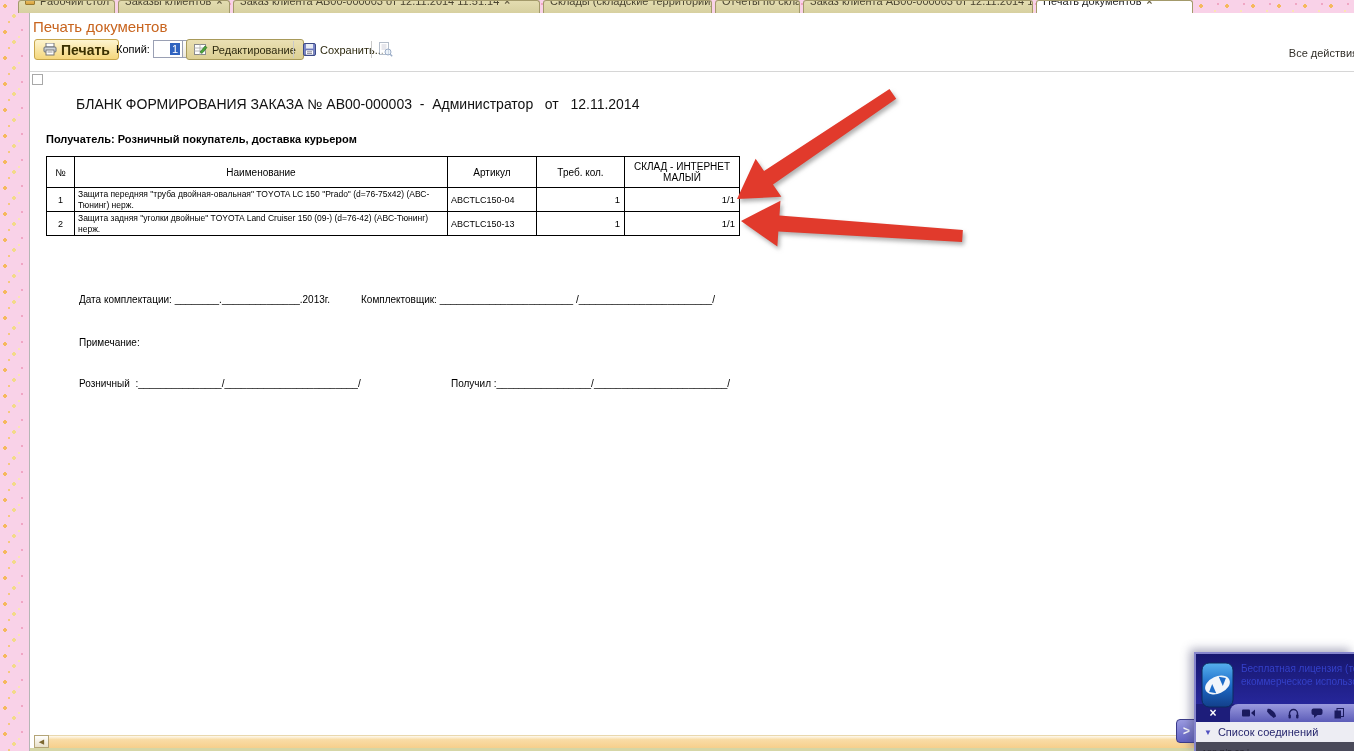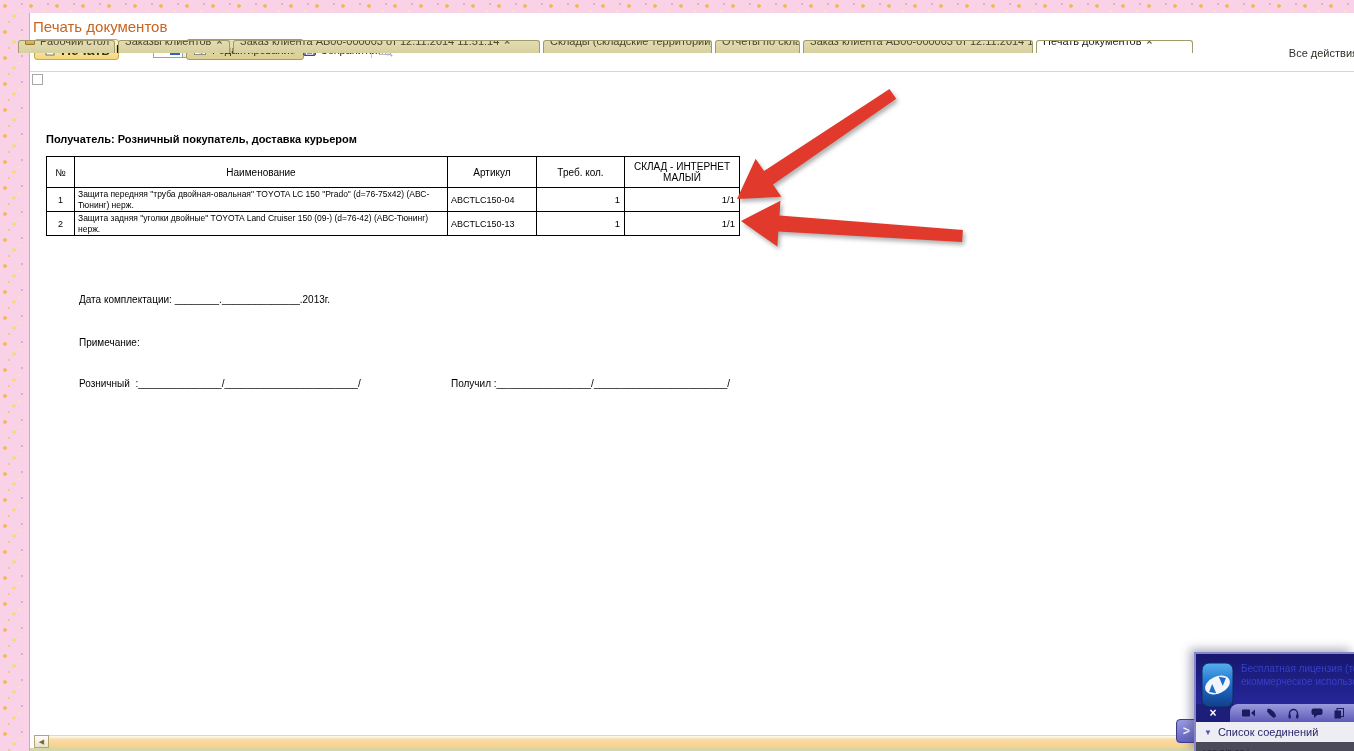--- a/index.html
+++ b/index.html
@@ -11,21 +11,21 @@
     background-image:
       radial-gradient(circle 2px at 5px 6px,  #f5b95e 90%, transparent),
       radial-gradient(circle 2px at 14px 16px, #f3da8a 90%, transparent),
       radial-gradient(circle 1.5px at 22px 4px, #f0a6c4 90%, transparent),
       radial-gradient(circle 1.5px at 9px 22px, #f5c87e 90%, transparent),
       radial-gradient(circle 1.5px at 19px 11px, #fbe6b2 90%, transparent);
     background-size:26px 26px;
   }
 
   
-  .tab-bar { position:absolute; left:16px; top:0; width:1178px; height:14px; z-index:3;margin-top:40px; }
+  .tab-bar { position:absolute; left:16px; top:0; width:1178px; height:14px; z-index:3; }
   .tab { position:absolute; top:0; height:13px; overflow:hidden;
     background:linear-gradient(#e3dcb0,#d7d0a0); border:1px solid #a39a6b; border-bottom:none;
     border-radius:3px 3px 0 0; }
   .tab.active { background:#ffffff; }
   .tab-inner { display:flex; align-items:center; gap:5px; padding:0 6px;
     margin-top:-6px; font-size:11px; color:#4a4430; white-space:nowrap; }
   .tab.active .tab-inner { color:#222; }
   .tab-close { font-size:10px; color:#6a6248; font-weight:bold; }
   .tab-appicon { width:10px; height:8px; background:linear-gradient(#f3d584,#d9a23c);
     border:1px solid #9a7a30; border-radius:1px; flex:0 0 auto; }
@@ -238,20 +238,21 @@
           <line x1="12.2" y1="12.2" x2="14.2" y2="14.2" stroke="#4a6a9a" stroke-width="1.4"></line>
         </svg>
     </div>
     <span class="all-actions">Все действия</span>
   </div>
 
   <div class="toolbar-rule"></div>
   <div class="corner-marker"></div>
 
   <div class="doc">
+    <div class="doc-title">БЛАНК ФОРМИРОВАНИЯ ЗАКАЗА № АВ00-000003  -  Администратор   от   12.11.2014</div>
     <div class="doc-recipient">Получатель: Розничный покупатель, доставка курьером</div>
 
     <table class="order">
       <colgroup>
         <col class="col-num">
           <col class="col-name">
           <col class="col-art">
           <col class="col-qty">
           <col class="col-wh">
       </colgroup>
@@ -274,20 +275,21 @@
         <td class="c-num">2</td>
         <td class="c-name">Защита задняя "уголки двойные" TOYOTA Land Cruiser 150 (09-) (d=76-42) (АВС-Тюнинг) нерж.</td>
         <td class="c-art">ABCTLC150-13</td>
         <td class="c-qty">1</td>
         <td class="c-wh">1/1</td>
       </tr>
     </tbody>
       </table>
 
     <div class="line l-date">Дата комплектации: ________.______________.2013г.</div>
+    <div class="line l-picker">Комплектовщик: ________________________ /________________________/</div>
     <div class="line l-note">Примечание:</div>
     <div class="line l-released">Розничный  :_______________/________________________/</div>
     <div class="line l-received">Получил :_________________/________________________/</div>
   </div>
 
   <div class="hscroll">
     <div class="hscroll-btn">
         <span>◀</span>
       </div>
     <div class="hscroll-track"></div>

